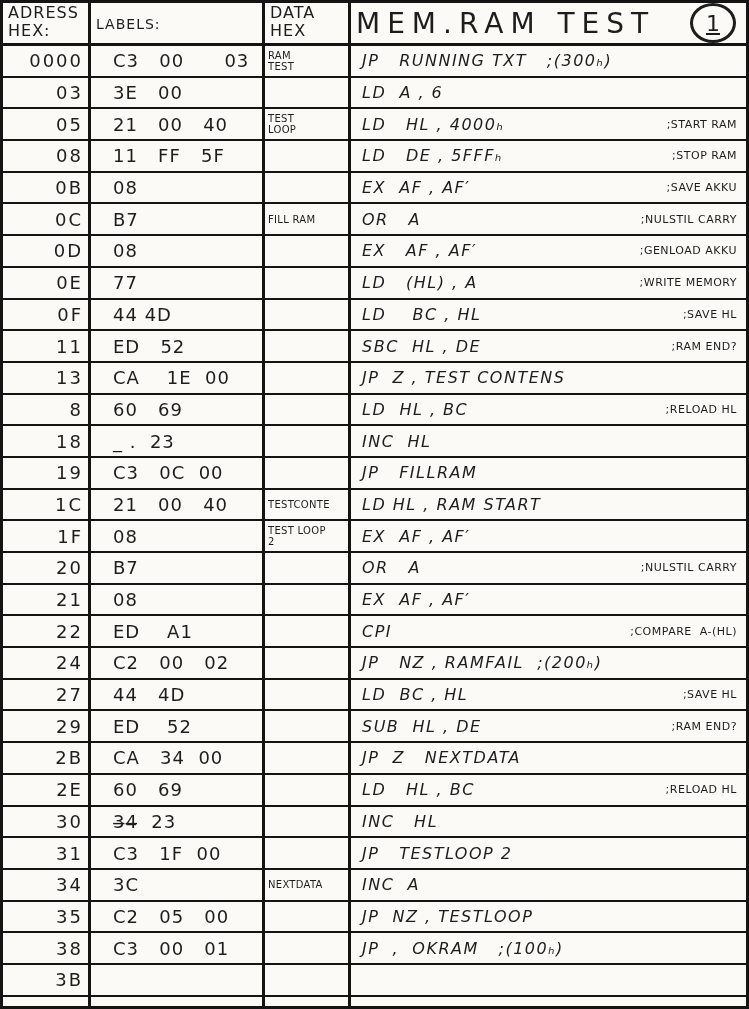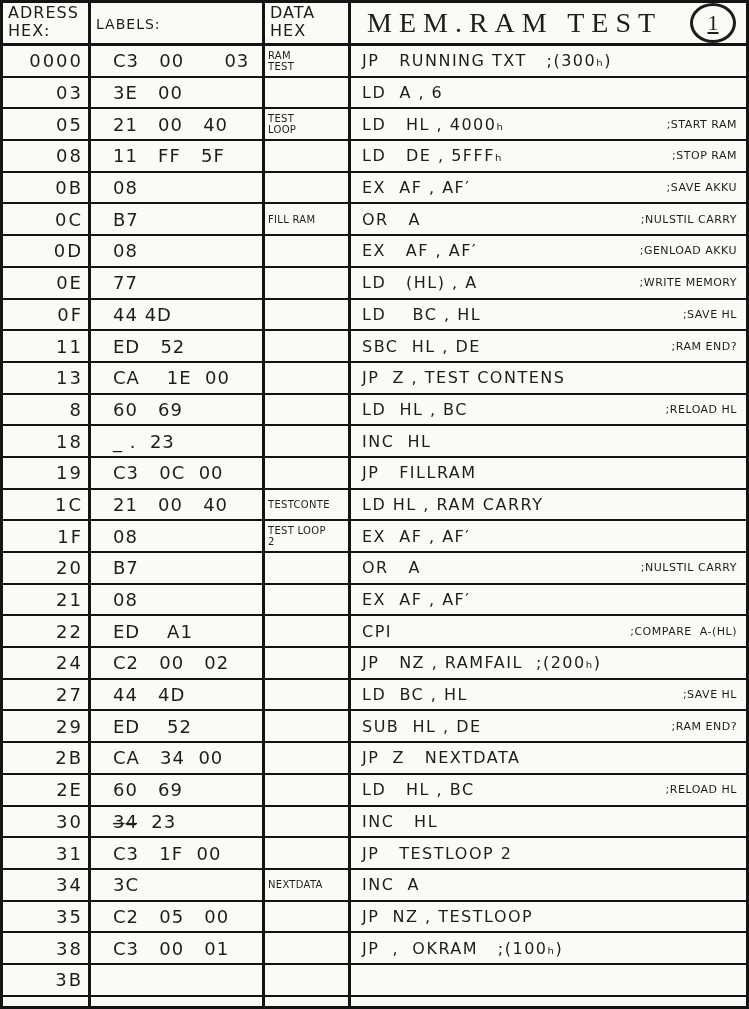--- a/index.html
+++ b/index.html
@@ -29,23 +29,22 @@
     border-right:3px solid var(--line);
     padding:1px 4px 0 5px;
     font-size:16px;line-height:18px;
     white-space:pre-line;
     letter-spacing:1px;
     overflow:hidden;
   }
   .hcell.labels{font-size:14px;display:flex;align-items:center;}
   .title-cell{
     display:flex;align-items:center;
-    padding:0 10px 0 16px;
-    overflow:hidden;
-    font-family:Liberation Serif, serif;
+    padding:0 10px 0 5px;
+    overflow:hidden;
   }
   .title-text{
     font-size:28px;
     letter-spacing:7px;
     white-space:nowrap;
   }
   .page-badge{
     margin-left:auto;
     width:40px;height:34px;
     border:3px solid var(--ink);
@@ -87,21 +86,21 @@
     letter-spacing:0.3px;
     white-space:pre-line;
     overflow:hidden;
   }
   .c-instr{
     display:flex;align-items:center;
     padding:0 9px 0 11px;
     overflow:hidden;
   }
   .code{
-    font-size:16px;letter-spacing:1.5px;white-space:pre;
+    font-size:16px;letter-spacing:1.5px;white-space:pre;font-style:italic;
   }
   .comment{
     margin-left:auto;
     font-size:11px;letter-spacing:0.5px;white-space:pre;
     padding-left:8px;
   }
 </style>
 </head>
 <body>
 
@@ -261,21 +260,21 @@
       <span class="code">JP   FILLRAM</span>
       <span class="comment"></span>
     </div>
   </div>
 
   <div class="row">
     <div class="c-addr">1C</div>
     <div class="c-data">21   00   40</div>
     <div class="c-label">TESTCONTE</div>
     <div class="c-instr">
-      <span class="code">LD HL , RAM CARRY</span>
+      <span class="code">LD HL , RAM START</span>
       <span class="comment"></span>
     </div>
   </div>
 
   <div class="row">
     <div class="c-addr">1F</div>
     <div class="c-data">08</div>
     <div class="c-label">TEST LOOP
       2</div>
     <div class="c-instr">

